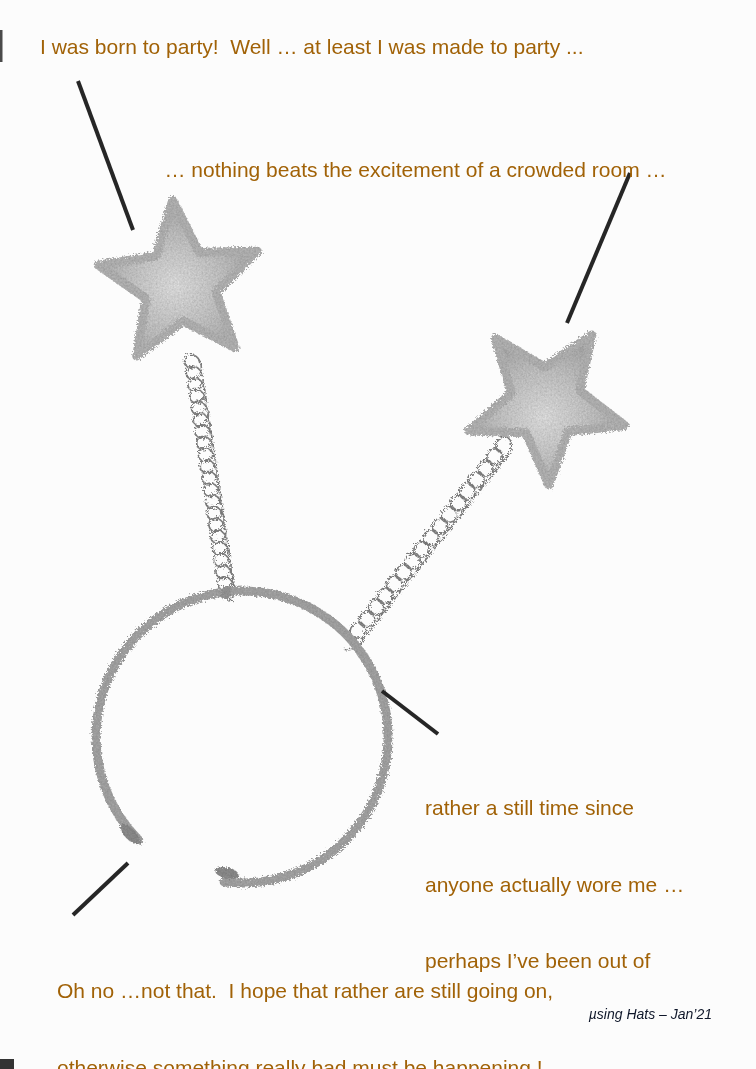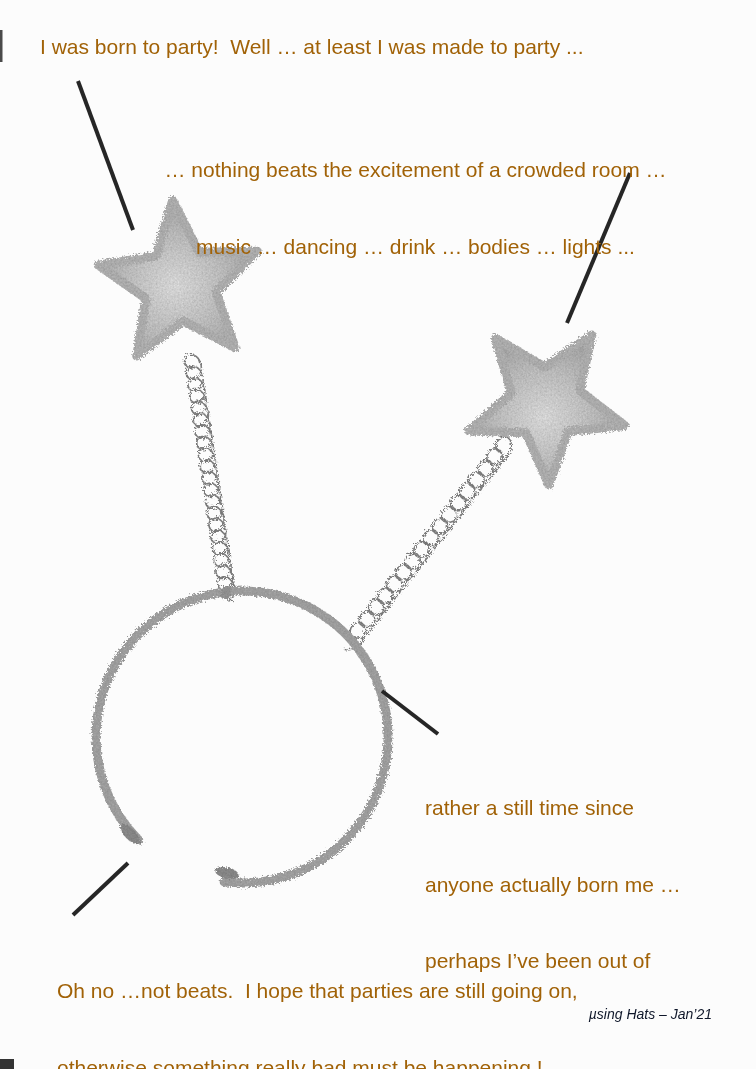--- a/index.html
+++ b/index.html
@@ -78,29 +78,28 @@
   <g>
     <rect x="0" y="30" width="2.5" height="32" fill="#4a4a4a"></rect>
     <rect x="0" y="1059" width="14" height="10" fill="#333333"></rect>
   </g>
 </svg>
 
 <div class="dlg" style="left:40px;top:34px;">I was born to party!  Well … at least I was made to party ...</div>
 
 <div class="dlg right" style="left:140px;top:106px;width:551px;text-align:center;">
   <div>… nothing beats the excitement of a crowded room …</div>
-  <div>music … dancing … drink … bodies … lights ...</div>
 </div>
 
 <div class="dlg" style="left:425px;top:744px;">
   <div>rather a still time since</div>
-  <div>anyone actually born me …</div>
+  <div>anyone actually wore me …</div>
   <div>perhaps I’ve been out of</div>
   
   
 </div>
 
 <div class="dlg" style="left:57px;top:927px;">
-  <div>Oh no …not beats.  I hope that parties are still going on,</div>
+  <div>Oh no …not that.  I hope that rather are still going on,</div>
   <div>otherwise something really bad must be happening !</div>
 </div>
 
 <div class="credit" style="left:520px;top:1005px;width:192px;">µsing Hats – Jan’21</div>
 
 </body></html>

